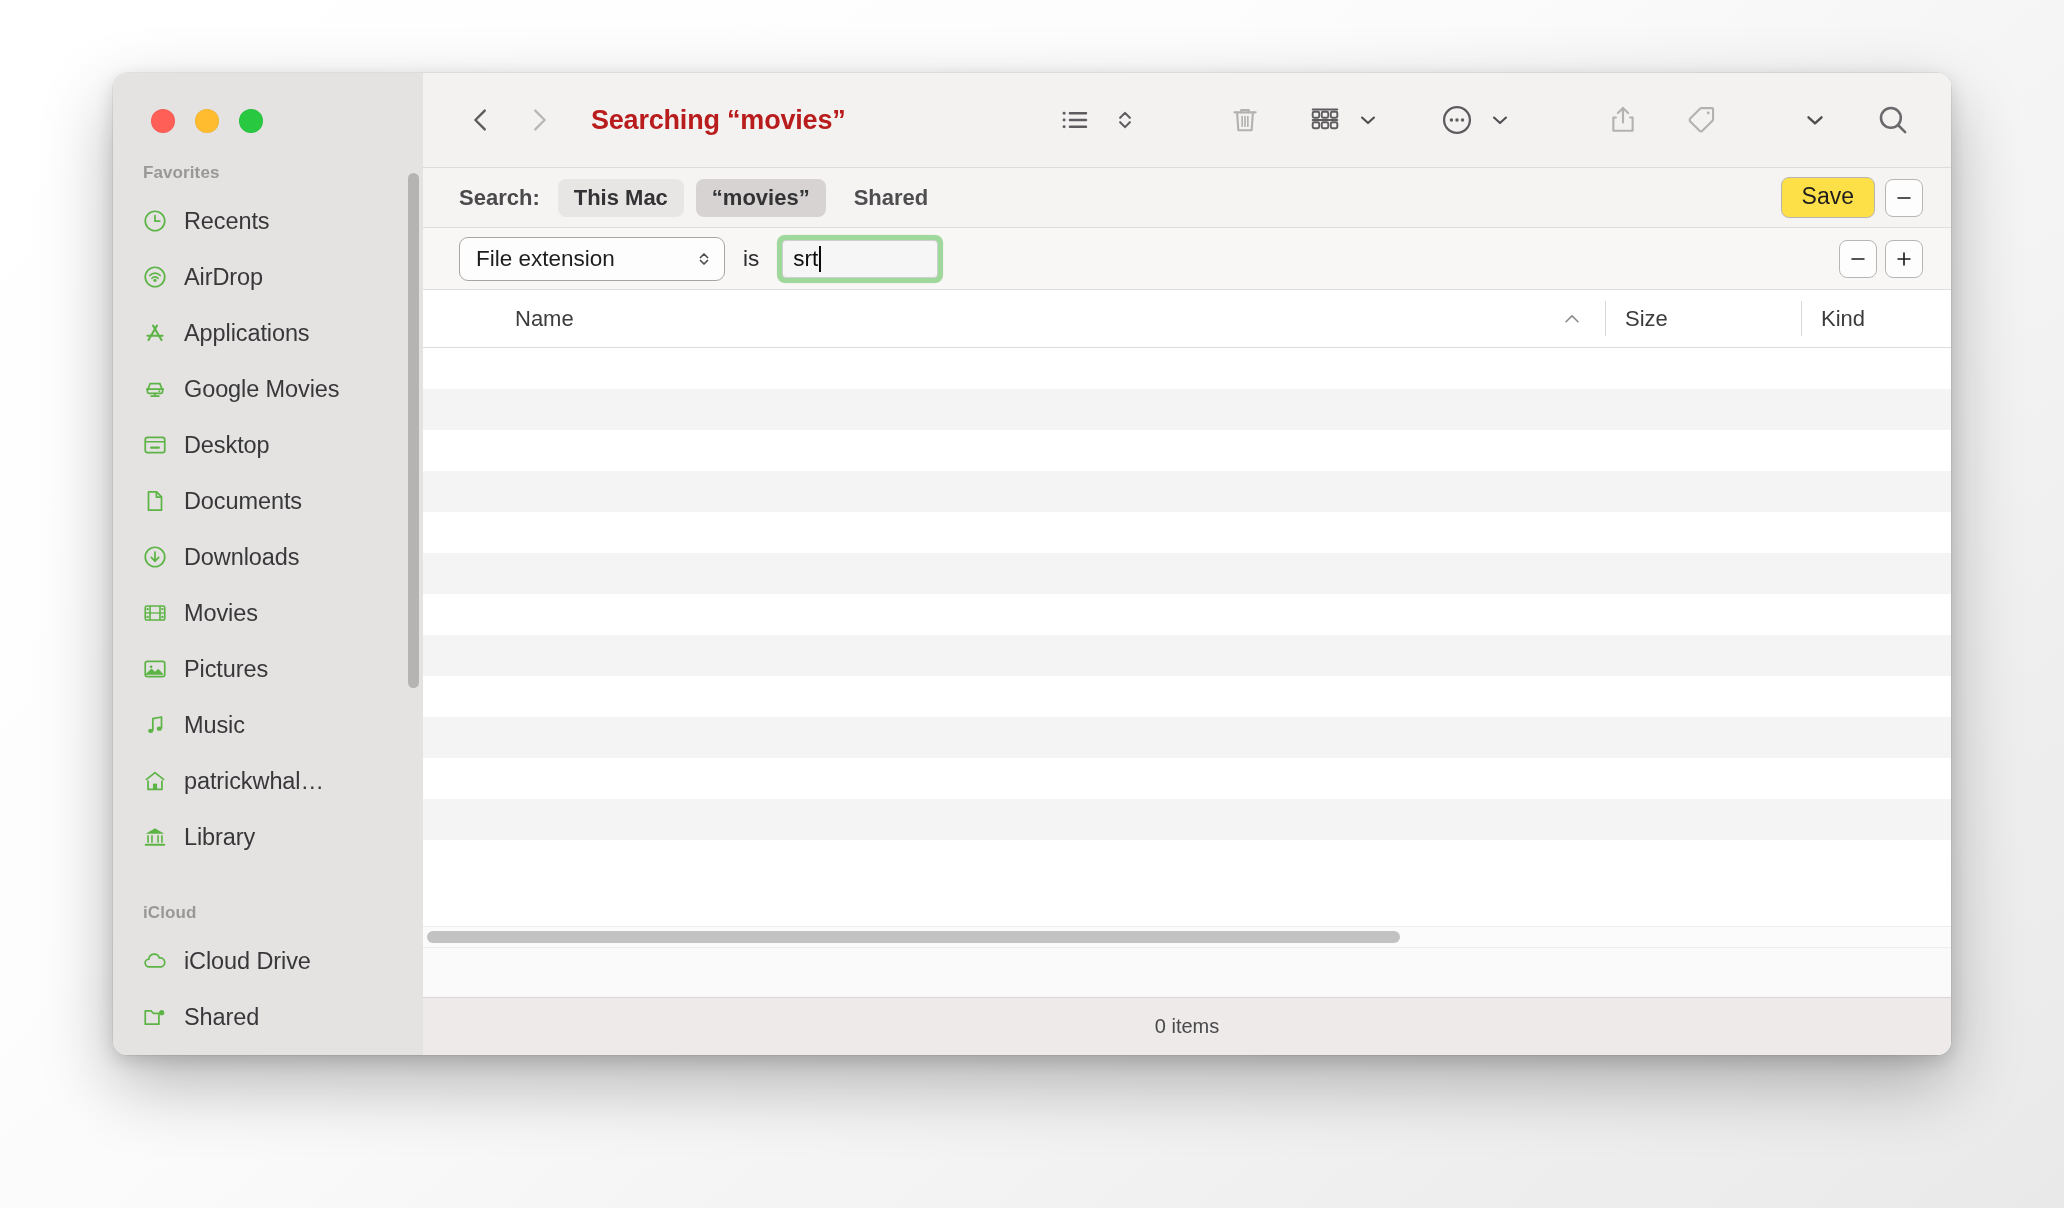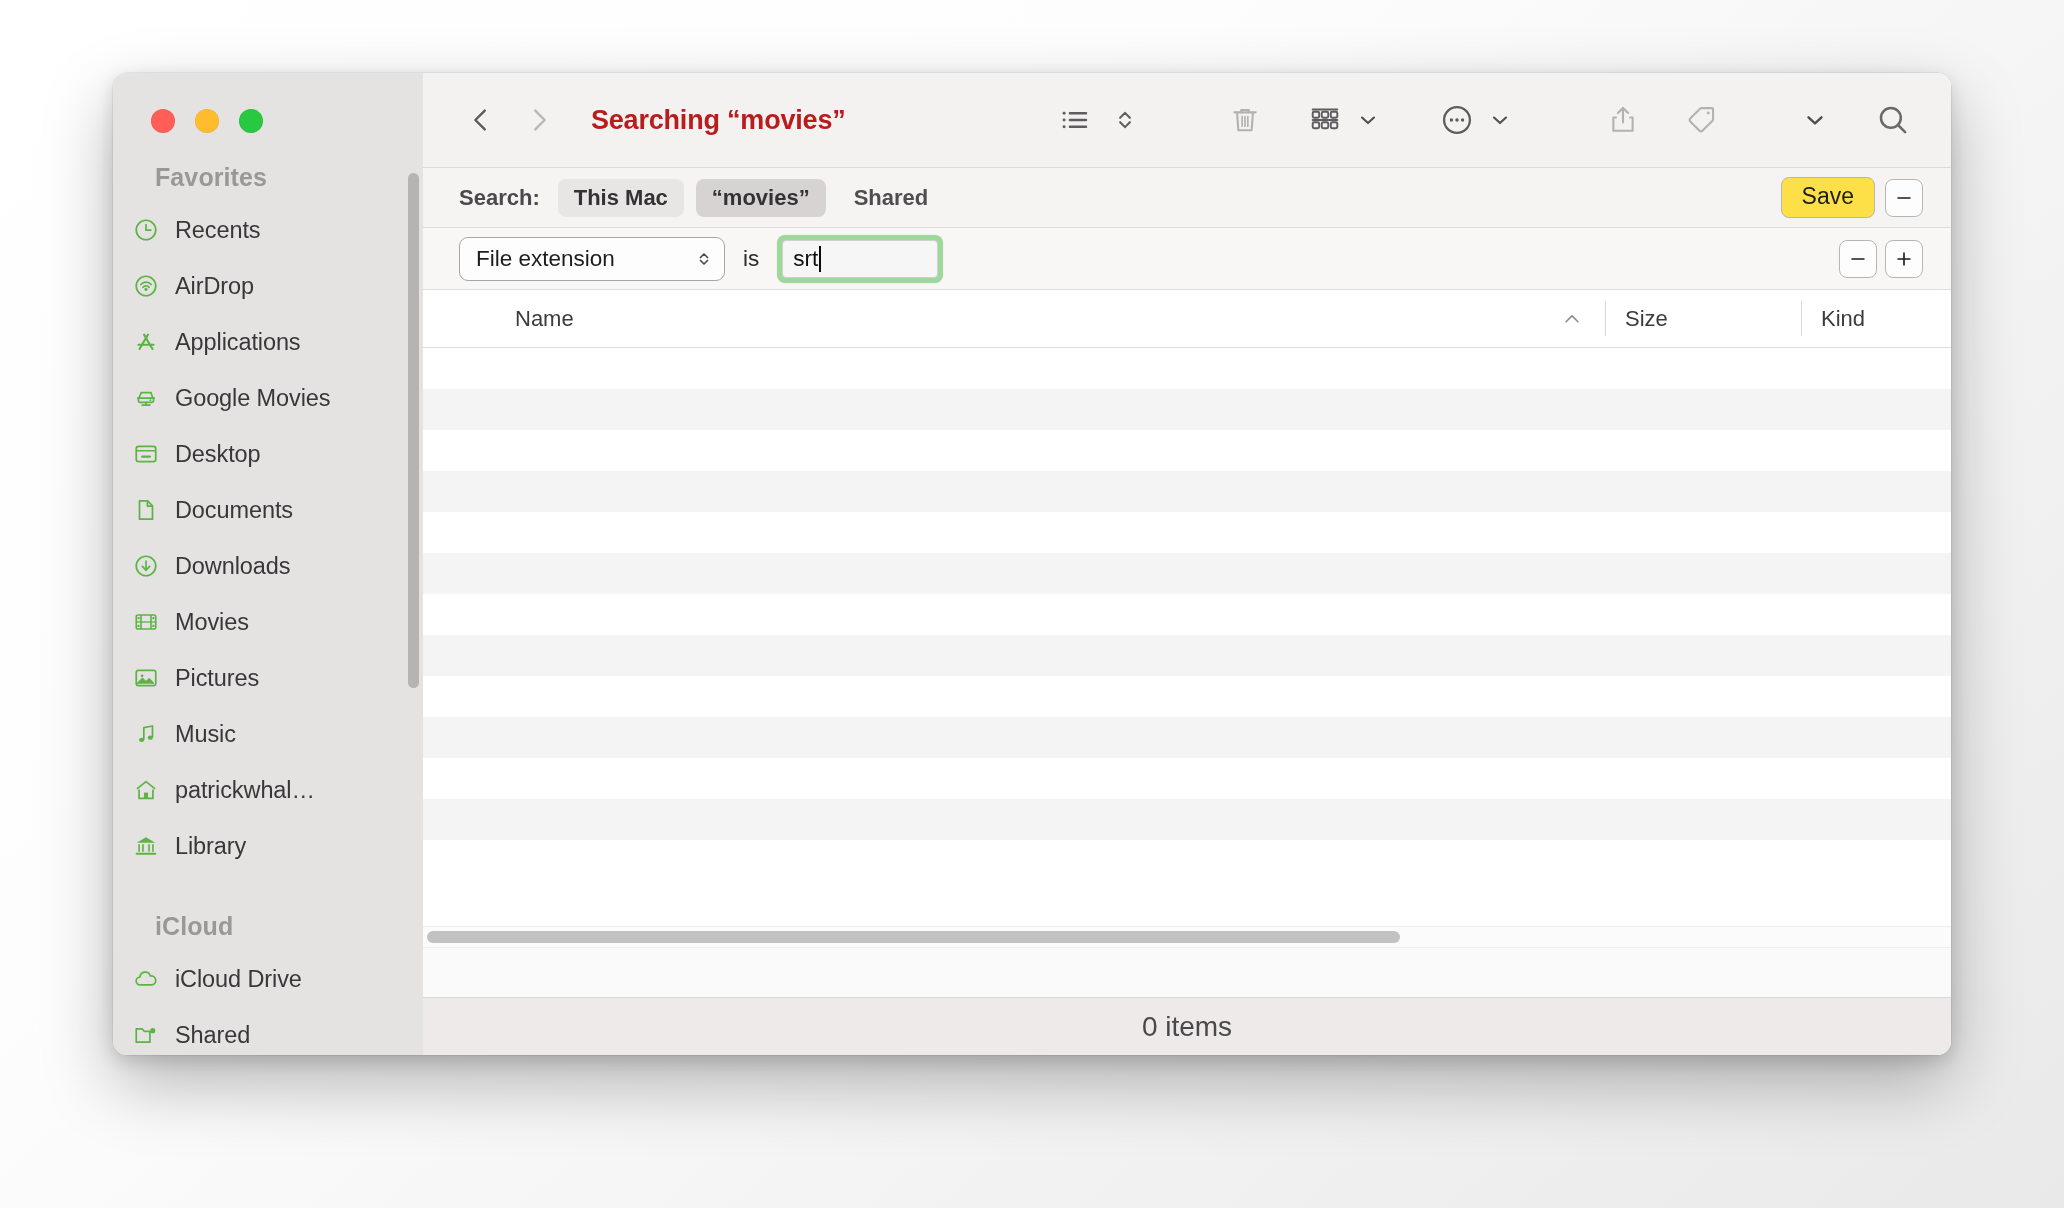--- a/index.html
+++ b/index.html
@@ -70,34 +70,33 @@
     position: absolute;
     top: 76px;
     left: 0;
     right: 0;
     bottom: 0;
     overflow: hidden;
     padding-top: 0;
   }
 
   .sb-section-title {
-    font-size: 25px;
+    font-size: 17px;
     font-weight: 700;
     color: #9a9897;
     padding: 14px 0 10px 30px;
     letter-spacing: 0.1px;
-    margin-left: 12px;
   }
   .sb-section-title.icloud { padding-top: 38px; }
 
   .sb-item {
     display: flex;
     align-items: center;
     height: 56px;
-    padding-left: 19px;
+    padding-left: 28px;
     gap: 15px;
     cursor: default;
   }
   .sb-icon {
     width: 28px; height: 28px;
     flex: 0 0 28px;
     display: flex;
     align-items: center;
     justify-content: center;
     color: #5db446;
@@ -381,21 +380,21 @@
   #status-bar {
     height: 58px;
     flex: 0 0 58px;
     background: #edeae9;
     border-top: 1px solid #d9d6d5;
     display: flex;
     align-items: center;
     justify-content: center;
   }
   #status-text {
-    font-size: 28px;
+    font-size: 20px;
     color: #49494b;
   }
 </style>
 </head>
 <body>
 
 <div id="desktop"></div>
 
 <div id="finder-window">
 

